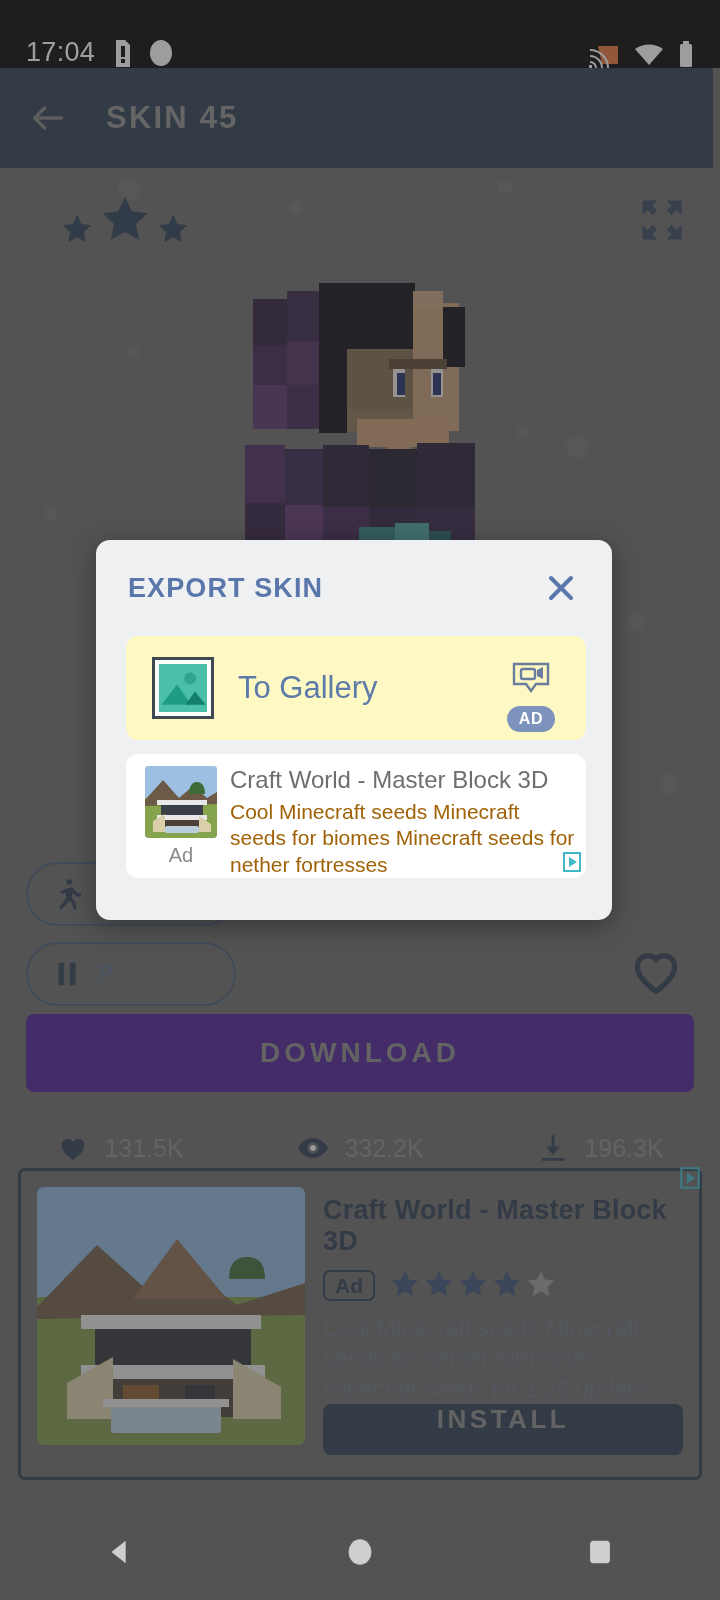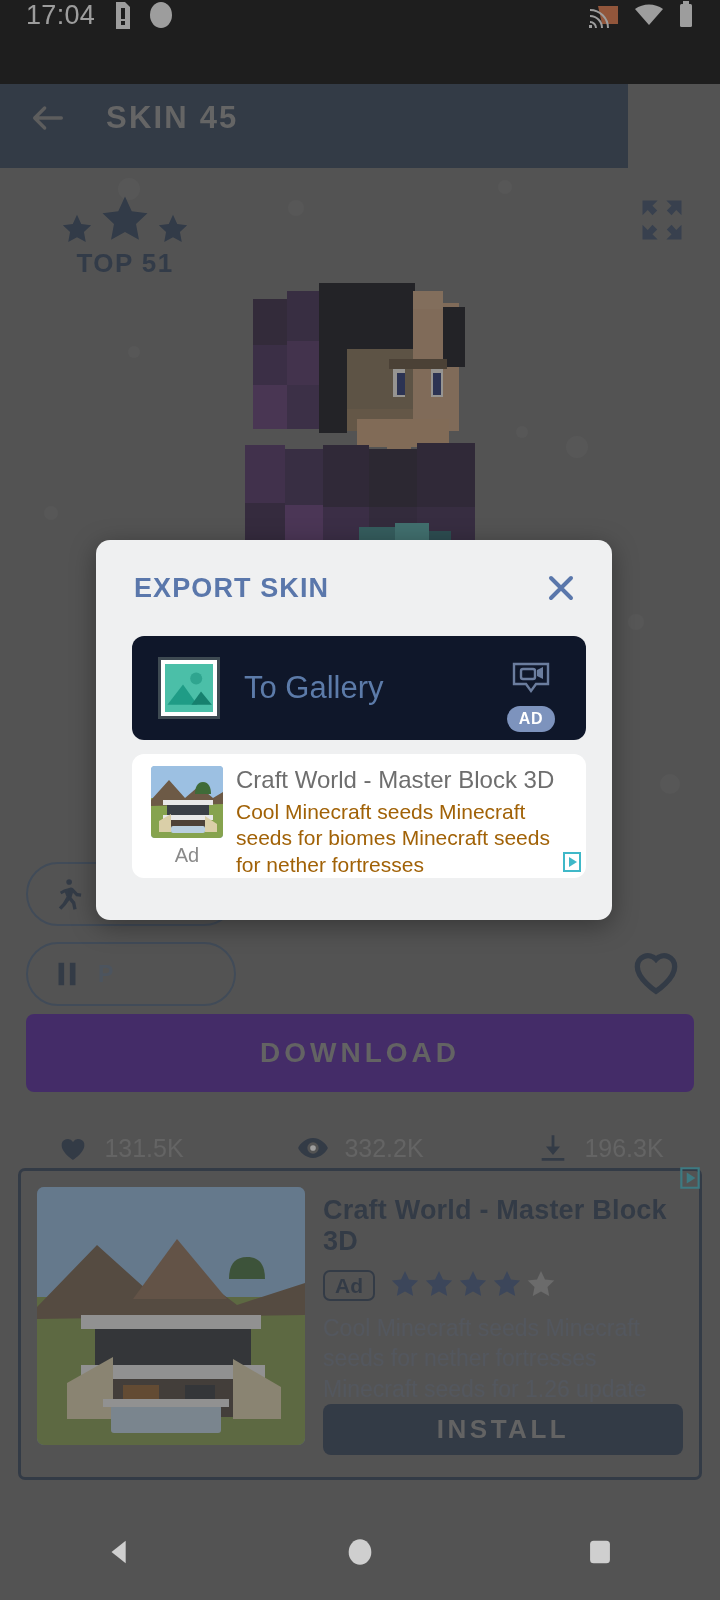--- a/index.html
+++ b/index.html
@@ -6,31 +6,31 @@
   html,body { width:720px; height:1600px; }
   body {
     font-family:"Liberation Sans", sans-serif;
     background:#6b6b6b;
     overflow:hidden;
     position:relative;
   }
 
   
   .statusbar{
-    position:absolute; top:0; left:0; width:720px; height:84px;
-    background:#000; display:flex; align-items:flex-start;
+    position:absolute; top:0; left:0; width:720px; height:68px;
+    background:#000; display:flex; align-items:flex-end;
     padding:0 26px; z-index:40;
   }
   .sb-time{ color:#fff; font-size:27px; letter-spacing:.3px; font-weight:400; }
   .sb-left-icons{ display:flex; align-items:center; gap:14px; margin-left:18px; }
   .sb-right{ margin-left:auto; display:flex; align-items:center; gap:14px; }
 
   
   .appbar{
-    position:absolute; top:68px; left:0; width:628px; height:100px;
+    position:absolute; top:68px; left:0; width:713px; height:100px;
     background:#2b3a51; display:flex; align-items:center; z-index:30;
   }
   .appbar .back{ width:44px; height:44px; margin-left:26px; display:flex; align-items:center; justify-content:center; }
   .appbar .title{
     margin-left:36px; color:#8e8e8e; font-size:31px; font-weight:700;
     letter-spacing:2.2px;
   }
 
   
   .page{
@@ -94,48 +94,48 @@
   .ad-right{ flex:1; display:flex; flex-direction:column; padding-top:8px; }
   .ad-title{ color:#2b3a51; font-size:27px; font-weight:700; letter-spacing:.2px; }
   .ad-meta{ display:flex; align-items:center; gap:14px; margin-top:12px; }
   .ad-chip{
     border:2px solid #2b3a51; border-radius:7px; padding:3px 10px;
     color:#2b3a51; font-size:21px; font-weight:700; line-height:1;
   }
   .ad-desc{ color:#6a7280; font-size:23px; line-height:1.32; margin-top:12px; }
   .install{
     margin-top:auto; margin-bottom:6px; height:74px; background:#2b3a51; border-radius:8px;
-    display:flex; align-items:center; justify-content:center;
+    display:flex; justify-content:center;
     color:#8a8a8a; font-size:26px; font-weight:700; letter-spacing:3.5px;
   }
   .adchoices-tr{
     position:absolute; right:-4px; top:-6px; width:26px; height:26px;
   }
 
   
   .scrim{
     position:absolute; top:0; left:0; width:720px; height:1600px;
     background:rgba(60,60,60,.50); z-index:50;
   }
 
   
   .dialog{
     position:absolute; left:96px; top:540px; width:516px;
     background:#eff0f1; border-radius:14px; z-index:60;
     box-shadow:0 6px 26px rgba(0,0,0,.35);
-    padding:0 0 28px 10px;
+    padding:0 0 28px 4px;
   }
   .dlg-head{
     height:96px; display:flex; align-items:center; padding:0 28px;
   }
   .dlg-title{ color:#5a77ab; font-size:27px; font-weight:700; letter-spacing:1.1px; }
   .dlg-close{ margin-left:auto; width:46px; height:46px; display:flex; align-items:center; justify-content:center; }
 
   .opt{
-    margin:0 26px 14px 26px; background:#0f172a; border-radius:12px;
+    margin:0 26px 14px 26px; background:#fef9c3; border-radius:12px;
     height:104px; display:flex; align-items:center; padding:0 26px; position:relative;
   }
   .opt .lbl{ color:#5c7ba9; font-size:31px; margin-left:24px; }
   .gal-ic{
     width:62px; height:62px; border:3px solid #3e4a52; background:#fff;
     padding:4px; flex:none;
   }
   .gal-ic-inner{ width:100%; height:100%; position:relative; overflow:hidden; background:#4bbfa8; }
 
   .adbadge{ position:absolute; right:24px; top:24px; width:62px; text-align:center; }
@@ -189,21 +189,20 @@
       <svg width="34" height="34" viewBox="0 0 24 24">
         <path fill="#283a54" d="M12 2l3 6.5 7 .9-5.1 4.8 1.3 7L12 17.8 5.8 21.2l1.3-7L2 9.4l7-.9z"></path>
       </svg>
       <svg width="54" height="54" viewBox="0 0 24 24">
         <path fill="#283a54" d="M12 2l3 6.5 7 .9-5.1 4.8 1.3 7L12 17.8 5.8 21.2l1.3-7L2 9.4l7-.9z"></path>
       </svg>
       <svg width="34" height="34" viewBox="0 0 24 24">
         <path fill="#283a54" d="M12 2l3 6.5 7 .9-5.1 4.8 1.3 7L12 17.8 5.8 21.2l1.3-7L2 9.4l7-.9z"></path>
       </svg>
     </div>
-    <div class="lbl">TOP 51</div>
   </div>
 
   <div class="expand-ic">
     <svg width="52" height="52" viewBox="0 0 24 24">
       <g fill="#344560">
         <path d="M3 3h7l-2.4 2.4 2.2 2.2-2.2 2.2L5.4 7.4 3 9.8z"></path>
         <path d="M21 3h-7l2.4 2.4-2.2 2.2 2.2 2.2 2.2-2.4L21 9.8z"></path>
         <path d="M3 21h7l-2.4-2.4 2.2-2.2-2.2-2.2-2.2 2.4L3 14.2z"></path>
         <path d="M21 21h-7l2.4-2.4-2.2-2.2 2.2-2.2 2.2 2.4L21 14.2z"></path>
       </g>

